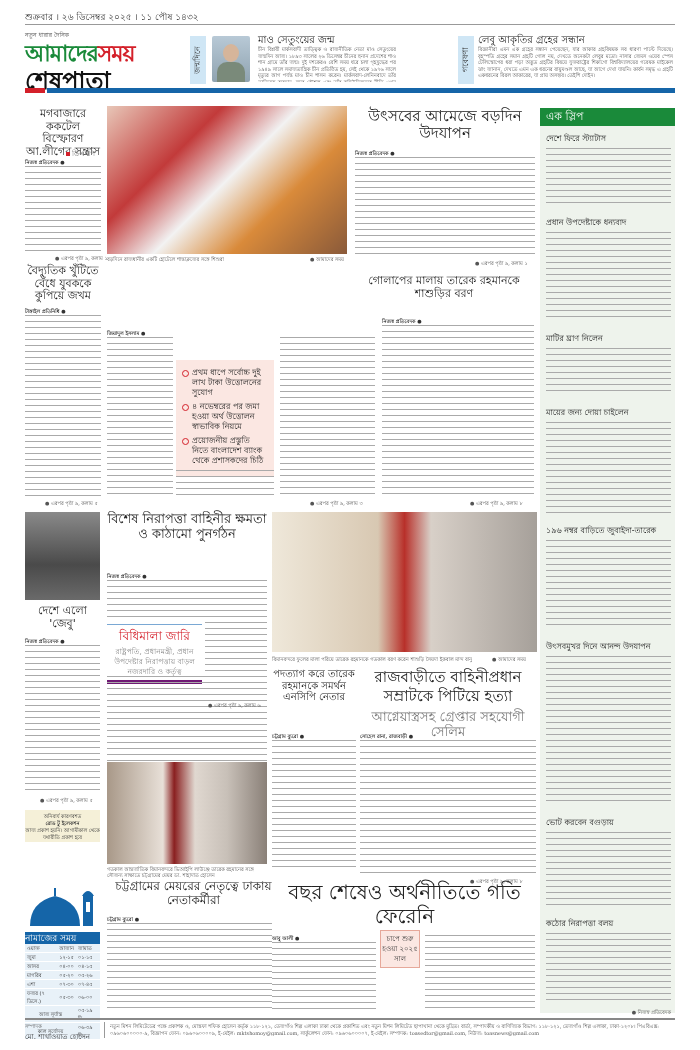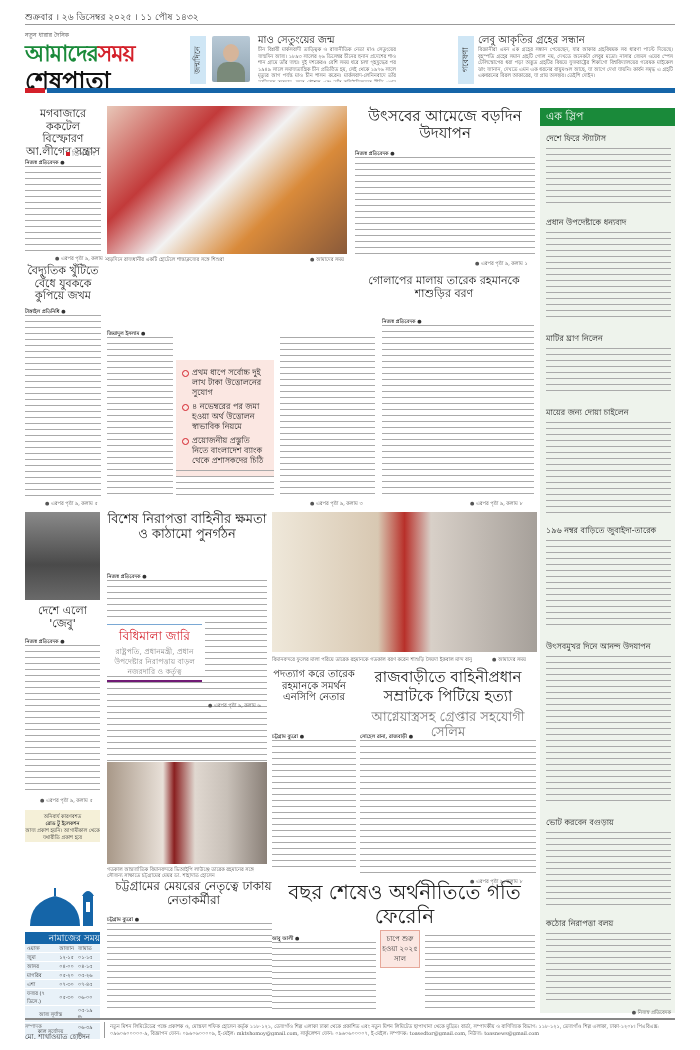--- a/index.html
+++ b/index.html
@@ -109,21 +109,21 @@
   <div>অনিবার্য কারণবশত</div>
   <div style="font-weight:bold">রোড টু ইলেকশন</div>
   <div>আজ প্রকাশ হয়নি। আগামীকাল থেকে যথারীতি প্রকাশ হবে</div>
 </div>
 
 <div class="abs hl" style="left:107px;top:512px;width:160px;font-size:13px">বিশেষ নিরাপত্তা বাহিনীর ক্ষমতা ও কাঠামো পুনর্গঠন</div>
 <div class="abs byline" style="left:107px;top:573px">নিজস্ব প্রতিবেদক ●</div>
 <div class="abs lines" style="left:107px;top:580px;width:160px;height:38px"></div>
 <div class="abs" style="left:107px;top:624px;width:95px;text-align:center">
   <div style="font-size:12px;color:#d4202a;border-top:1px solid #7aa8d4;padding-top:2px">বিধিমালা জারি</div>
-  <div style="font-size:7.5px;color:#888;line-height:10px;border-bottom:2px solid #701a75;padding-bottom:3px">রাষ্ট্রপতি, প্রধানমন্ত্রী, প্রধান উপদেষ্টার নিরাপত্তায় বাড়ল নজরদারি ও কর্তৃত্ব</div>
+  <div style="font-size:7.5px;color:#888;line-height:10px;border-bottom:4px solid #701a75;padding-bottom:3px">রাষ্ট্রপতি, প্রধানমন্ত্রী, প্রধান উপদেষ্টার নিরাপত্তায় বাড়ল নজরদারি ও কর্তৃত্ব</div>
 </div>
 <div class="abs lines" style="left:205px;top:622px;width:62px;height:52px"></div>
 <div class="abs lines" style="left:107px;top:676px;width:160px;height:120px"></div>
 <div class="abs caption" style="left:208px;top:702px">● এরপর পৃষ্ঠা ৯, কলাম ৬</div>
 
 <div class="abs photo" style="left:272px;top:512px;width:265px;height:140px;background:linear-gradient(90deg,#efe8da 0%,#d8c8b2 40%,#b8302a 50%,#d8d0c8 60%,#a6a09a 100%)"></div>
 <div class="abs caption" style="left:272px;top:656px;width:200px;white-space:nowrap;overflow:hidden">বিমানবন্দরে ফুলের মালা পরিয়ে তারেক রহমানকে গতকাল বরণ করেন শাশুড়ি সৈয়দা ইকবাল মান্দ বানু</div>
 <div class="abs caption" style="left:492px;top:656px">● আমাদের সময়</div>
 
 <div class="abs hl" style="left:272px;top:668px;width:84px;font-size:10px">পদত্যাগ করে তারেক রহমানকে সমর্থন এনসিপি নেতার</div>
@@ -150,21 +150,21 @@
 <div class="abs lines" style="left:425px;top:935px;width:110px;height:77px"></div>
 
 <div class="abs prayer">
   <svg width="75" height="48" viewBox="0 0 75 48">
     <path d="M5 46 Q5 22 30 16 Q55 22 55 46 Z" fill="#1565a8"></path>
     <rect x="29" y="8" width="2" height="8" fill="#1565a8"></rect>
     <rect x="58" y="16" width="10" height="30" fill="#1565a8"></rect>
     <path d="M57 16 Q63 6 69 16 Z" fill="#1565a8"></path>
     <rect x="61" y="22" width="4" height="10" fill="#fff"></rect>
   </svg>
-  <div style="background:#1565a8;color:#fff;text-align:right;font-size:9px;line-height:12px">নামাজের সময়</div>
+  <div style="background:#1565a8;color:#fff;text-align:left;font-size:9px;line-height:12px">নামাজের সময়</div>
   <table class="ptable">
     <tbody>
         <tr>
       <td>ওয়াক্ত</td>
       <td>আজান</td>
       <td>জামাত</td>
     </tr>
     <tr>
           <td>জুমা</td>
           <td>১২-১৫</td>

